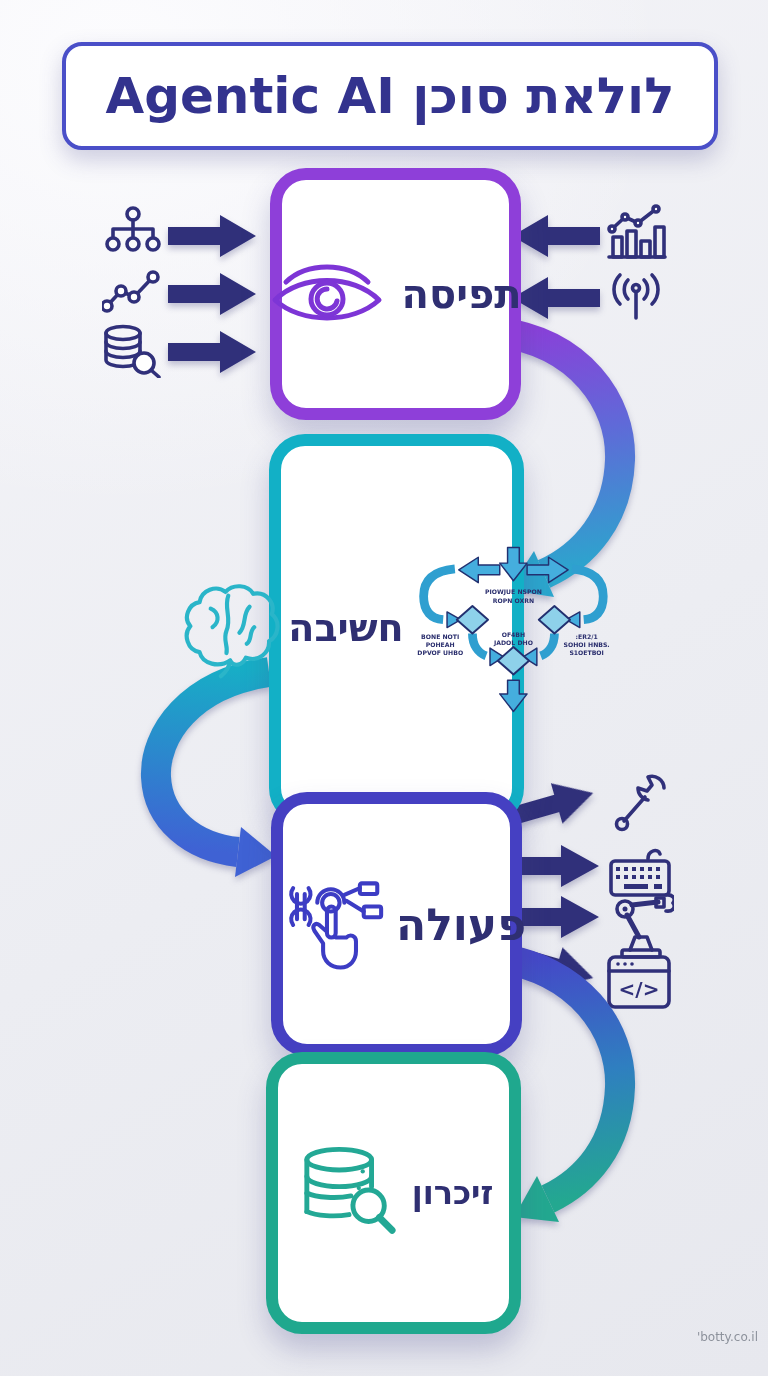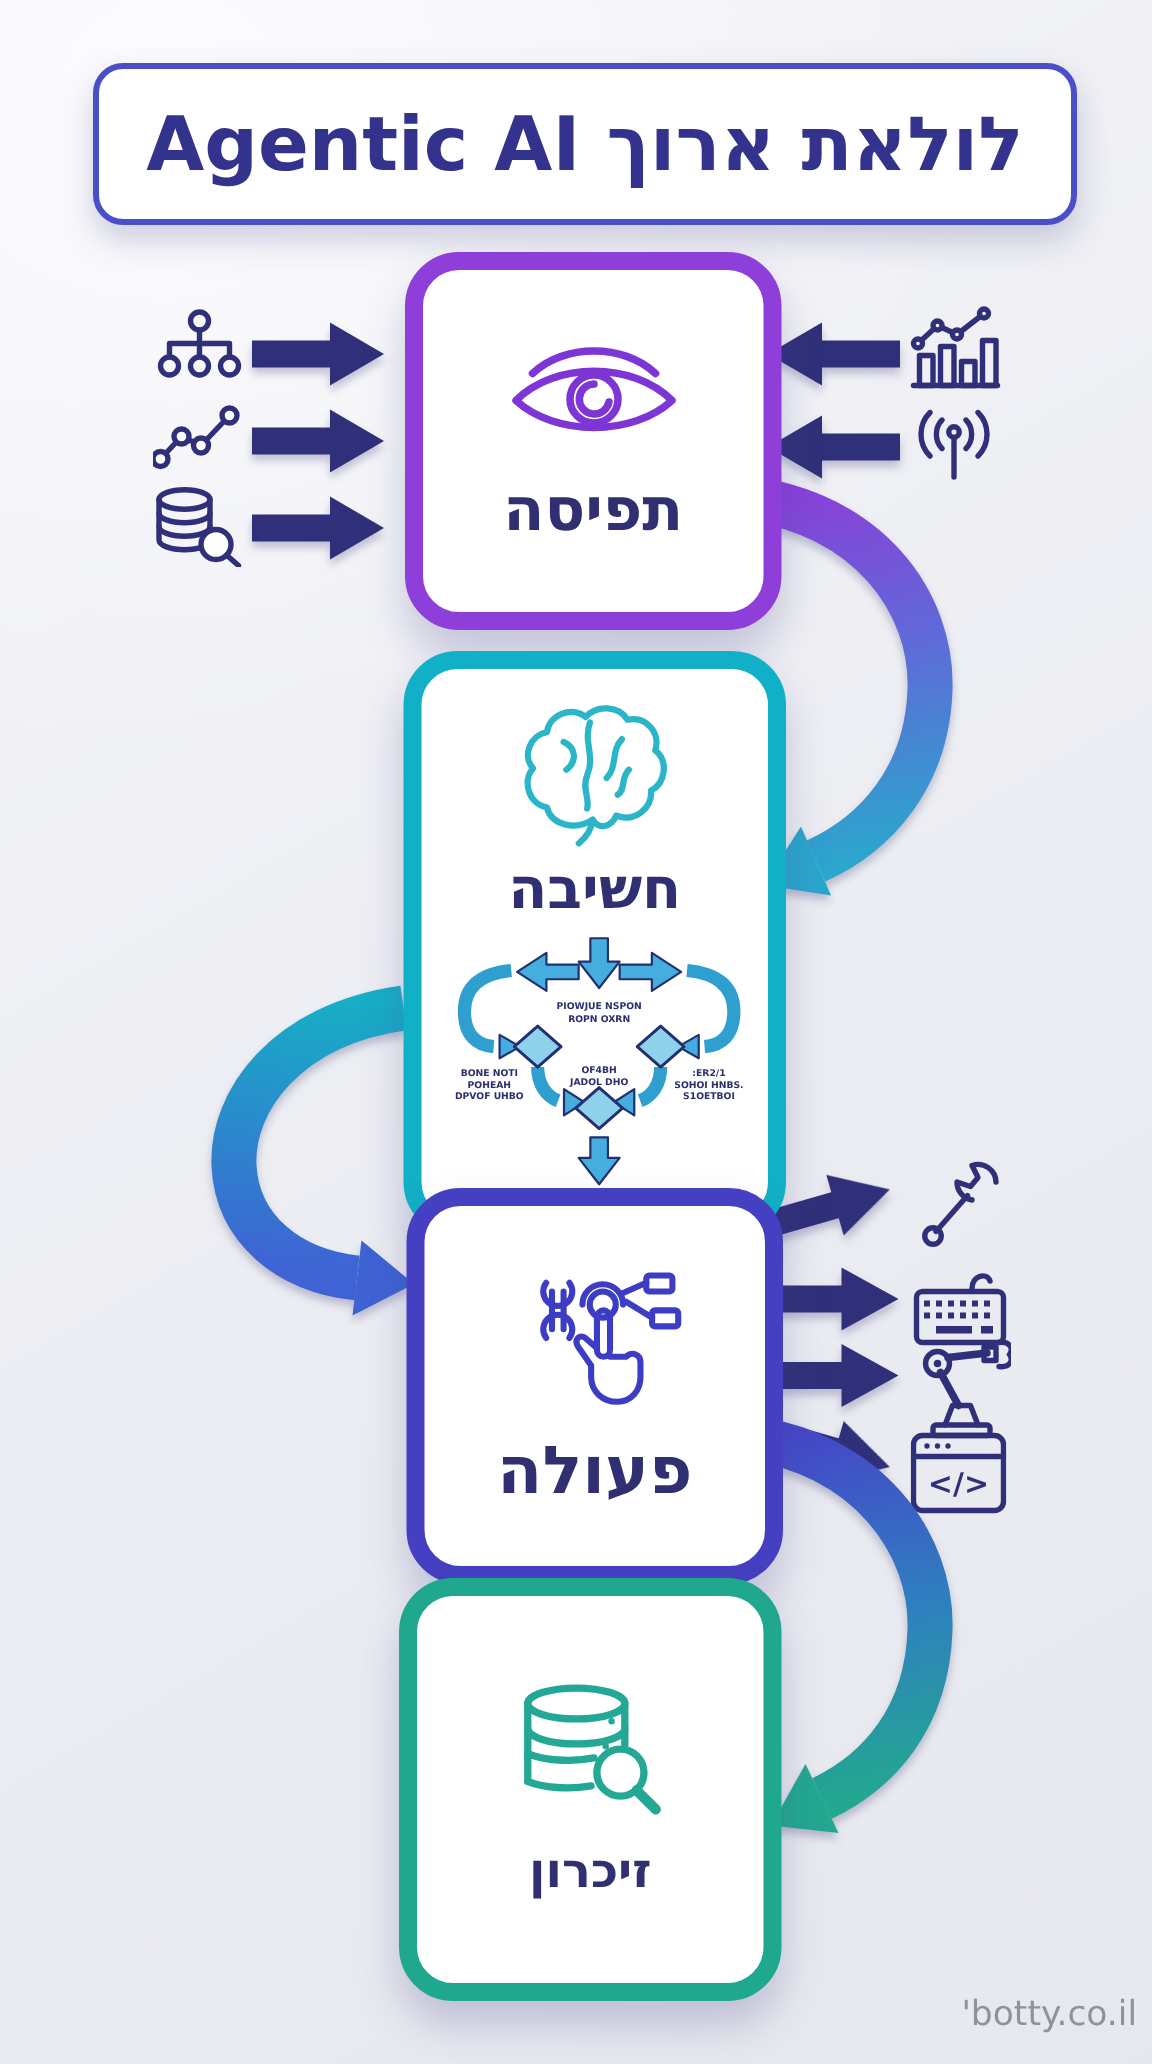--- a/index.html
+++ b/index.html
@@ -15,34 +15,34 @@
   .boxsh{box-shadow:0 16px 28px rgba(70,70,140,.26);}
   svg{display:block;}
   svg.line{fill:none;stroke:#30307a;stroke-width:3.6;stroke-linecap:round;stroke-linejoin:round;}
   .navyfill{fill:#30307a;}
   
   .title-box{left:62px;top:42px;width:648px;height:100px;background:#ffffff;
     border:4px solid #4a4fc8;border-radius:20px;display:flex;align-items:center;justify-content:center;
     box-shadow:0 10px 22px rgba(70,70,140,.25);}
   .title-text{font-size:50px;font-weight:bold;color:#33338e;direction:rtl;white-space:nowrap;}
   
-  .stage{background:#ffffff;border-radius:36px;display:flex;flex-direction:column;
+  .stage{background:#ffffff;border-radius:36px;display:flex;flex-direction:row;
     align-items:center;justify-content:center;}
   .stage-label{font-weight:bold;color:#2f2f72;direction:rtl;text-align:center;line-height:1.25;}
   .perception{left:270px;top:168px;width:227px;height:228px;border:12px solid #8e3fd9;gap:16px;}
   .thinking{left:269px;top:414px;width:231px;height:366px;border:12px solid #12b0c6;gap:4px;margin-top:20px;}
   .action{left:271px;top:792px;width:227px;height:240px;border:12px solid #4540c2;gap:11px;}
   .memory{left:266px;top:1052px;width:231px;height:258px;border:12px solid #1fa88e;gap:8px;}
   .lbl-perception{font-size:40px;}
   .lbl-thinking{font-size:38px;}
   .lbl-action{font-size:44px;}
   .lbl-memory{font-size:32px;}
   .flowtext{font-family:"DejaVu Sans",sans-serif;font-size:6.3px;font-weight:bold;fill:#2b2f6e;text-anchor:middle;}
   .codeglyph{font-family:"DejaVu Sans",sans-serif;font-size:20px;font-weight:bold;fill:#30307a;text-anchor:middle;}
-  .watermark{right:10px;top:1330px;font-size:23px;color:#8d929c;margin-left:33px;}
+  .watermark{right:10px;top:1330px;font-size:12px;color:#8d929c;margin-left:33px;}
 </style>
 </head>
 <body>
 
 <div class="canvas">
 
   <div class="abs" style="left:104px;top:205px">
     <svg class="line" width="58" height="56" viewBox="0 0 58 56">
       <circle cx="29" cy="9" r="6"></circle>
       <path d="M 29 15 L 29 24 M 9 24 L 49 24 M 9 24 L 9 32 M 29 24 L 29 32 M 49 24 L 49 32"></path>
@@ -229,21 +229,21 @@
             <stop offset="0.5" stop-color="#2f7fc0"></stop>
             <stop offset="1" stop-color="#23a890"></stop>
         </linearGradient>
       </defs>
       <path d="M 10 13 C 92 23 136 84 134 142 C 132 200 100 236 62 254" fill="none" stroke="url(#g3)" stroke-width="30"></path>
       <polygon points="28,272 51,231 73,277" fill="#23a890"></polygon>
     </svg>
   </div>
 
   <div class="abs title-box">
-    <div class="title-text">לולאת ארוך Agentic AI</div>
+    <div class="title-text">לולאת סוכן Agentic AI</div>
   </div>
 
   <div class="abs stage perception boxsh">
     <div>
       <svg width="116" height="76" viewBox="0 0 116 76" fill="none" stroke="#7d35d6" stroke-width="5" stroke-linecap="round" stroke-linejoin="round">
         <path d="M 17 26 C 38 6 78 6 99 26"></path>
         <path d="M 6 44 C 32 18 84 18 110 44 C 84 68 32 68 6 44 Z"></path>
         <circle cx="58" cy="43" r="16"></circle>
         <path d="M 58 33 A 10 10 0 1 0 68 45"></path>
       </svg>

